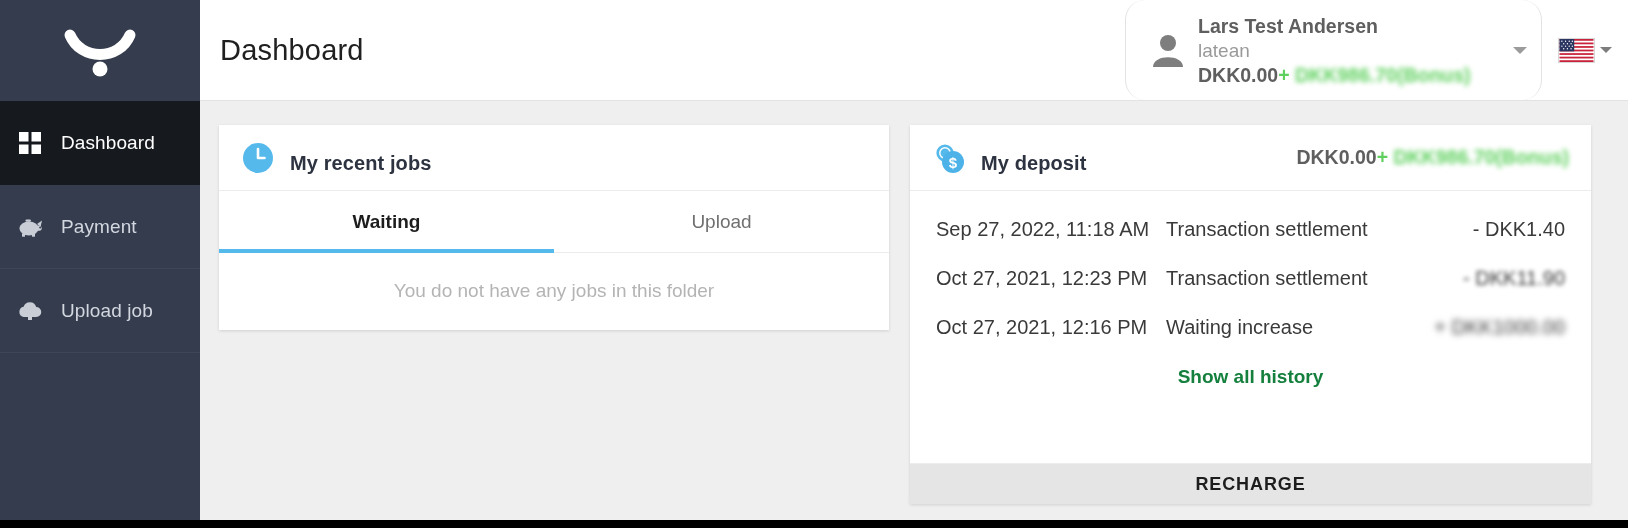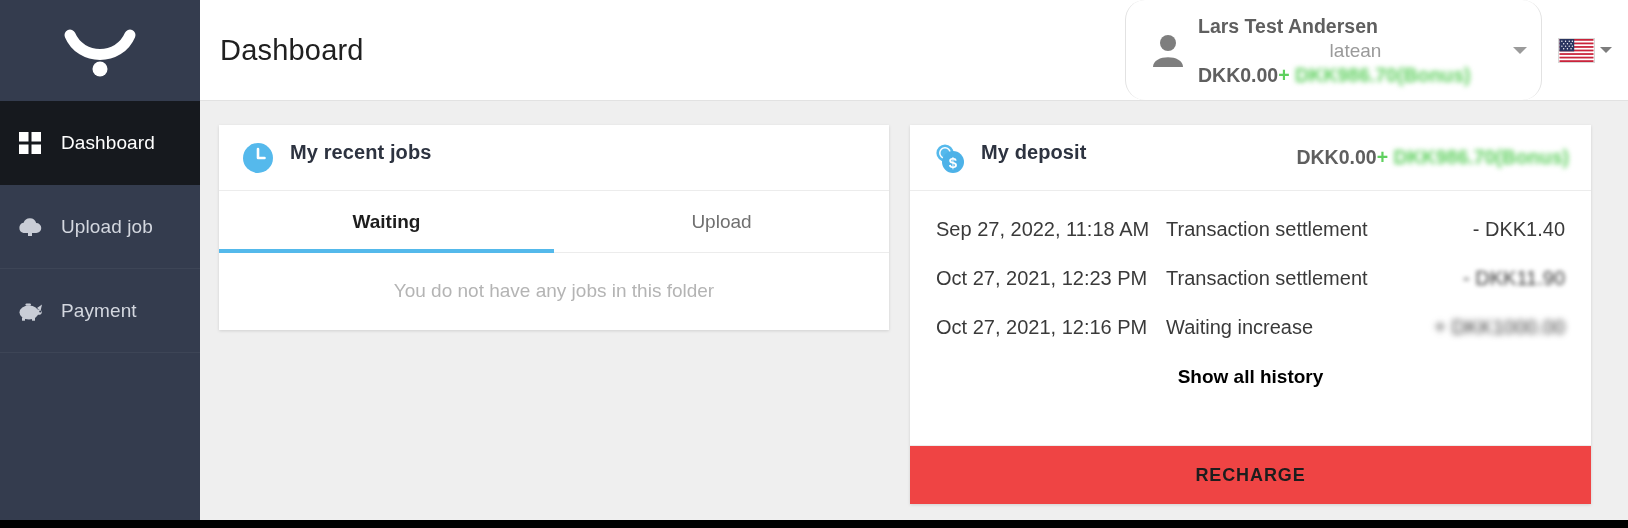--- a/index.html
+++ b/index.html
@@ -42,21 +42,21 @@
     flex: 1; display: flex; align-items: center; padding-left: 20px;
     font-size: 29px; color: #202020; letter-spacing: .2px;
   }
   .user-box {
     width: 417px; border-left: 1px solid #e2e2e2; border-right: 1px solid #e2e2e2;
     display: flex; align-items: center; padding: 0 14px 0 26px; position: relative; border-radius: 20px;
   }
   .avatar-icon { width: 32px; height: 34px; flex: none; margin-right: 14px; }
   .user-lines { flex: 1; padding-top: 2px; }
   .user-name { font-size: 19.5px; font-weight: bold; color: #5f5f5f; line-height: 1.26; }
-  .user-login { font-size: 19px; color: #9a9a9a; line-height: 1.28; text-align: center; }
+  .user-login { font-size: 19px; color: #9a9a9a; line-height: 1.28; }
   .user-bal { font-size: 19.5px; font-weight: bold; color: #5f5f5f; line-height: 1.28; white-space: nowrap; }
   .bal-green { color: #5fd05f; }
   .blur-hi { filter: blur(2.6px); }
   .caret-down {
     width: 0; height: 0; border-left: 7px solid transparent; border-right: 7px solid transparent;
     border-top: 7px solid #9b9b9b; flex: none; align-self: center;
   }
   .lang-box {
     width: 86px; display: flex; align-items: center; justify-content: center; gap: 5px;
   }
@@ -74,21 +74,21 @@
     box-shadow: 0 1px 3px rgba(0,0,0,.13);
   }
   .card-jobs { left: 19px; top: 24px; width: 670px; height: 205px; }
   .card-dep  { left: 710px; top: 24px; width: 681px; height: 379px; }
 
   .card-head {
     height: 66px; display: flex; align-items: center; padding: 0 22px;
     border-bottom: 1px solid #ececec;
   }
   .card-head.dep { justify-content: space-between; }
-  .head-left { display: flex; align-items: flex-start; }
+  .head-left { display: flex; align-items: flex-end; }
   .head-icon { width: 34px; height: 34px; margin-right: 15px; flex: none; }
   .card-title { font-size: 20px; font-weight: bold; color: #2d3340; letter-spacing: .1px; }
   .dep-amount { font-size: 19.5px; font-weight: bold; color: #5f5f5f; white-space: nowrap; }
 
   .tabs { display: flex; height: 62px; border-bottom: 1px solid #ececec; }
   .tab {
     flex: 1; display: flex; align-items: center; justify-content: center;
     font-size: 19px; color: #707070; position: relative;
   }
   .tab.active { color: #1d1d1d; font-weight: bold; }
@@ -102,26 +102,26 @@
   }
 
   .tx-list { padding: 14px 26px 0 26px; }
   .tx-row { display: flex; align-items: center; height: 49px; font-size: 20px; color: #3a3a3a; }
   .tx-date { width: 230px; flex: none; white-space: nowrap; }
   .tx-desc { flex: 1; white-space: nowrap; }
   .tx-amt { text-align: left; white-space: nowrap; }
   .blur-1 { filter: blur(2.1px); }
   .blur-2 { filter: blur(3.4px); }
   .show-all {
-    text-align: center; font-size: 19px; font-weight: bold; color: #000000;
+    text-align: center; font-size: 19px; font-weight: bold; color: #15803d;
     padding: 14px 0 0 0;
   }
   .card-foot {
-    position: absolute; left: 0; right: 0; bottom: 0; height: 59px;
-    background: #ef4444; border-top: 1px solid #ececec;
+    position: absolute; left: 0; right: 0; bottom: 0; height: 41px;
+    background: #e5e5e5; border-top: 1px solid #ececec;
     display: flex; align-items: center; justify-content: center;
   }
   .recharge-label { font-size: 18px; font-weight: bold; color: #1d1d1d; letter-spacing: .9px; }
   .bottom-strip { position: absolute; left: 0; bottom: 0; width: 1628px; height: 8px; background: #000; }
 </style>
 </head>
 <body>
 
 <div class="app">
 
@@ -136,46 +136,46 @@
     <div class="nav-item active">
       <span class="nav-icon">
         <svg width="22" height="22" viewBox="0 0 22 22">
           <rect x="0" y="0" width="9.5" height="9.5" fill="#ffffff"></rect>
           <rect x="12.5" y="0" width="9.5" height="9.5" fill="#ffffff"></rect>
           <rect x="0" y="12.5" width="9.5" height="9.5" fill="#ffffff"></rect>
           <rect x="12.5" y="12.5" width="9.5" height="9.5" fill="#ffffff"></rect>
         </svg>
       </span>
       <span class="nav-label">Dashboard</span>
-    </div>
-
-    <div class="nav-item">
-      <span class="nav-icon">
-        <svg width="26" height="22" viewBox="0 0 26 22">
-          <path d="M6.5 17 A5.2 5.2 0 0 1 6.6 6.8 A6.6 6.6 0 0 1 19.2 7 A4.9 4.9 0 0 1 19.3 17 Z" fill="#c9cdd6"></path>
-          <rect x="11" y="9" width="4" height="11" fill="#c9cdd6"></rect>
-          <path d="M13 5.5 L18.2 11.5 L7.8 11.5 Z" fill="#c9cdd6"></path>
-        </svg>
-      </span>
-      <span class="nav-label">Upload job</span>
     </div>
 
     <div class="nav-item">
       <span class="nav-icon">
         <svg width="26" height="20" viewBox="0 0 26 20">
           <ellipse cx="12" cy="11.5" rx="9.5" ry="7" fill="#c9cdd6"></ellipse>
           <path d="M20 7 L25 3.5 L23.6 9.8 Z" fill="#c9cdd6"></path>
           <ellipse cx="21.3" cy="11.2" rx="3.4" ry="2.6" fill="#c9cdd6"></ellipse>
           <rect x="5" y="16.5" width="3" height="3.2" fill="#c9cdd6"></rect>
           <rect x="15" y="16.5" width="3" height="3.2" fill="#c9cdd6"></rect>
           <rect x="8.5" y="2.4" width="5.5" height="2.4" rx="1.2" fill="#c9cdd6"></rect>
           <circle cx="23.2" cy="10.6" r="1" fill="#343c4e"></circle>
         </svg>
       </span>
       <span class="nav-label">Payment</span>
+    </div>
+
+    <div class="nav-item">
+      <span class="nav-icon">
+        <svg width="26" height="22" viewBox="0 0 26 22">
+          <path d="M6.5 17 A5.2 5.2 0 0 1 6.6 6.8 A6.6 6.6 0 0 1 19.2 7 A4.9 4.9 0 0 1 19.3 17 Z" fill="#c9cdd6"></path>
+          <rect x="11" y="9" width="4" height="11" fill="#c9cdd6"></rect>
+          <path d="M13 5.5 L18.2 11.5 L7.8 11.5 Z" fill="#c9cdd6"></path>
+        </svg>
+      </span>
+      <span class="nav-label">Upload job</span>
     </div>
   </nav>
 
   <header class="topbar">
     <div class="page-title">Dashboard</div>
 
     <div class="user-box">
       <svg class="avatar-icon" viewBox="0 0 32 34">
         <circle cx="16" cy="10" r="8" fill="#7e7e7e"></circle>
         <path d="M1 34 C1 21, 31 21, 31 34 Z" fill="#7e7e7e"></path>

